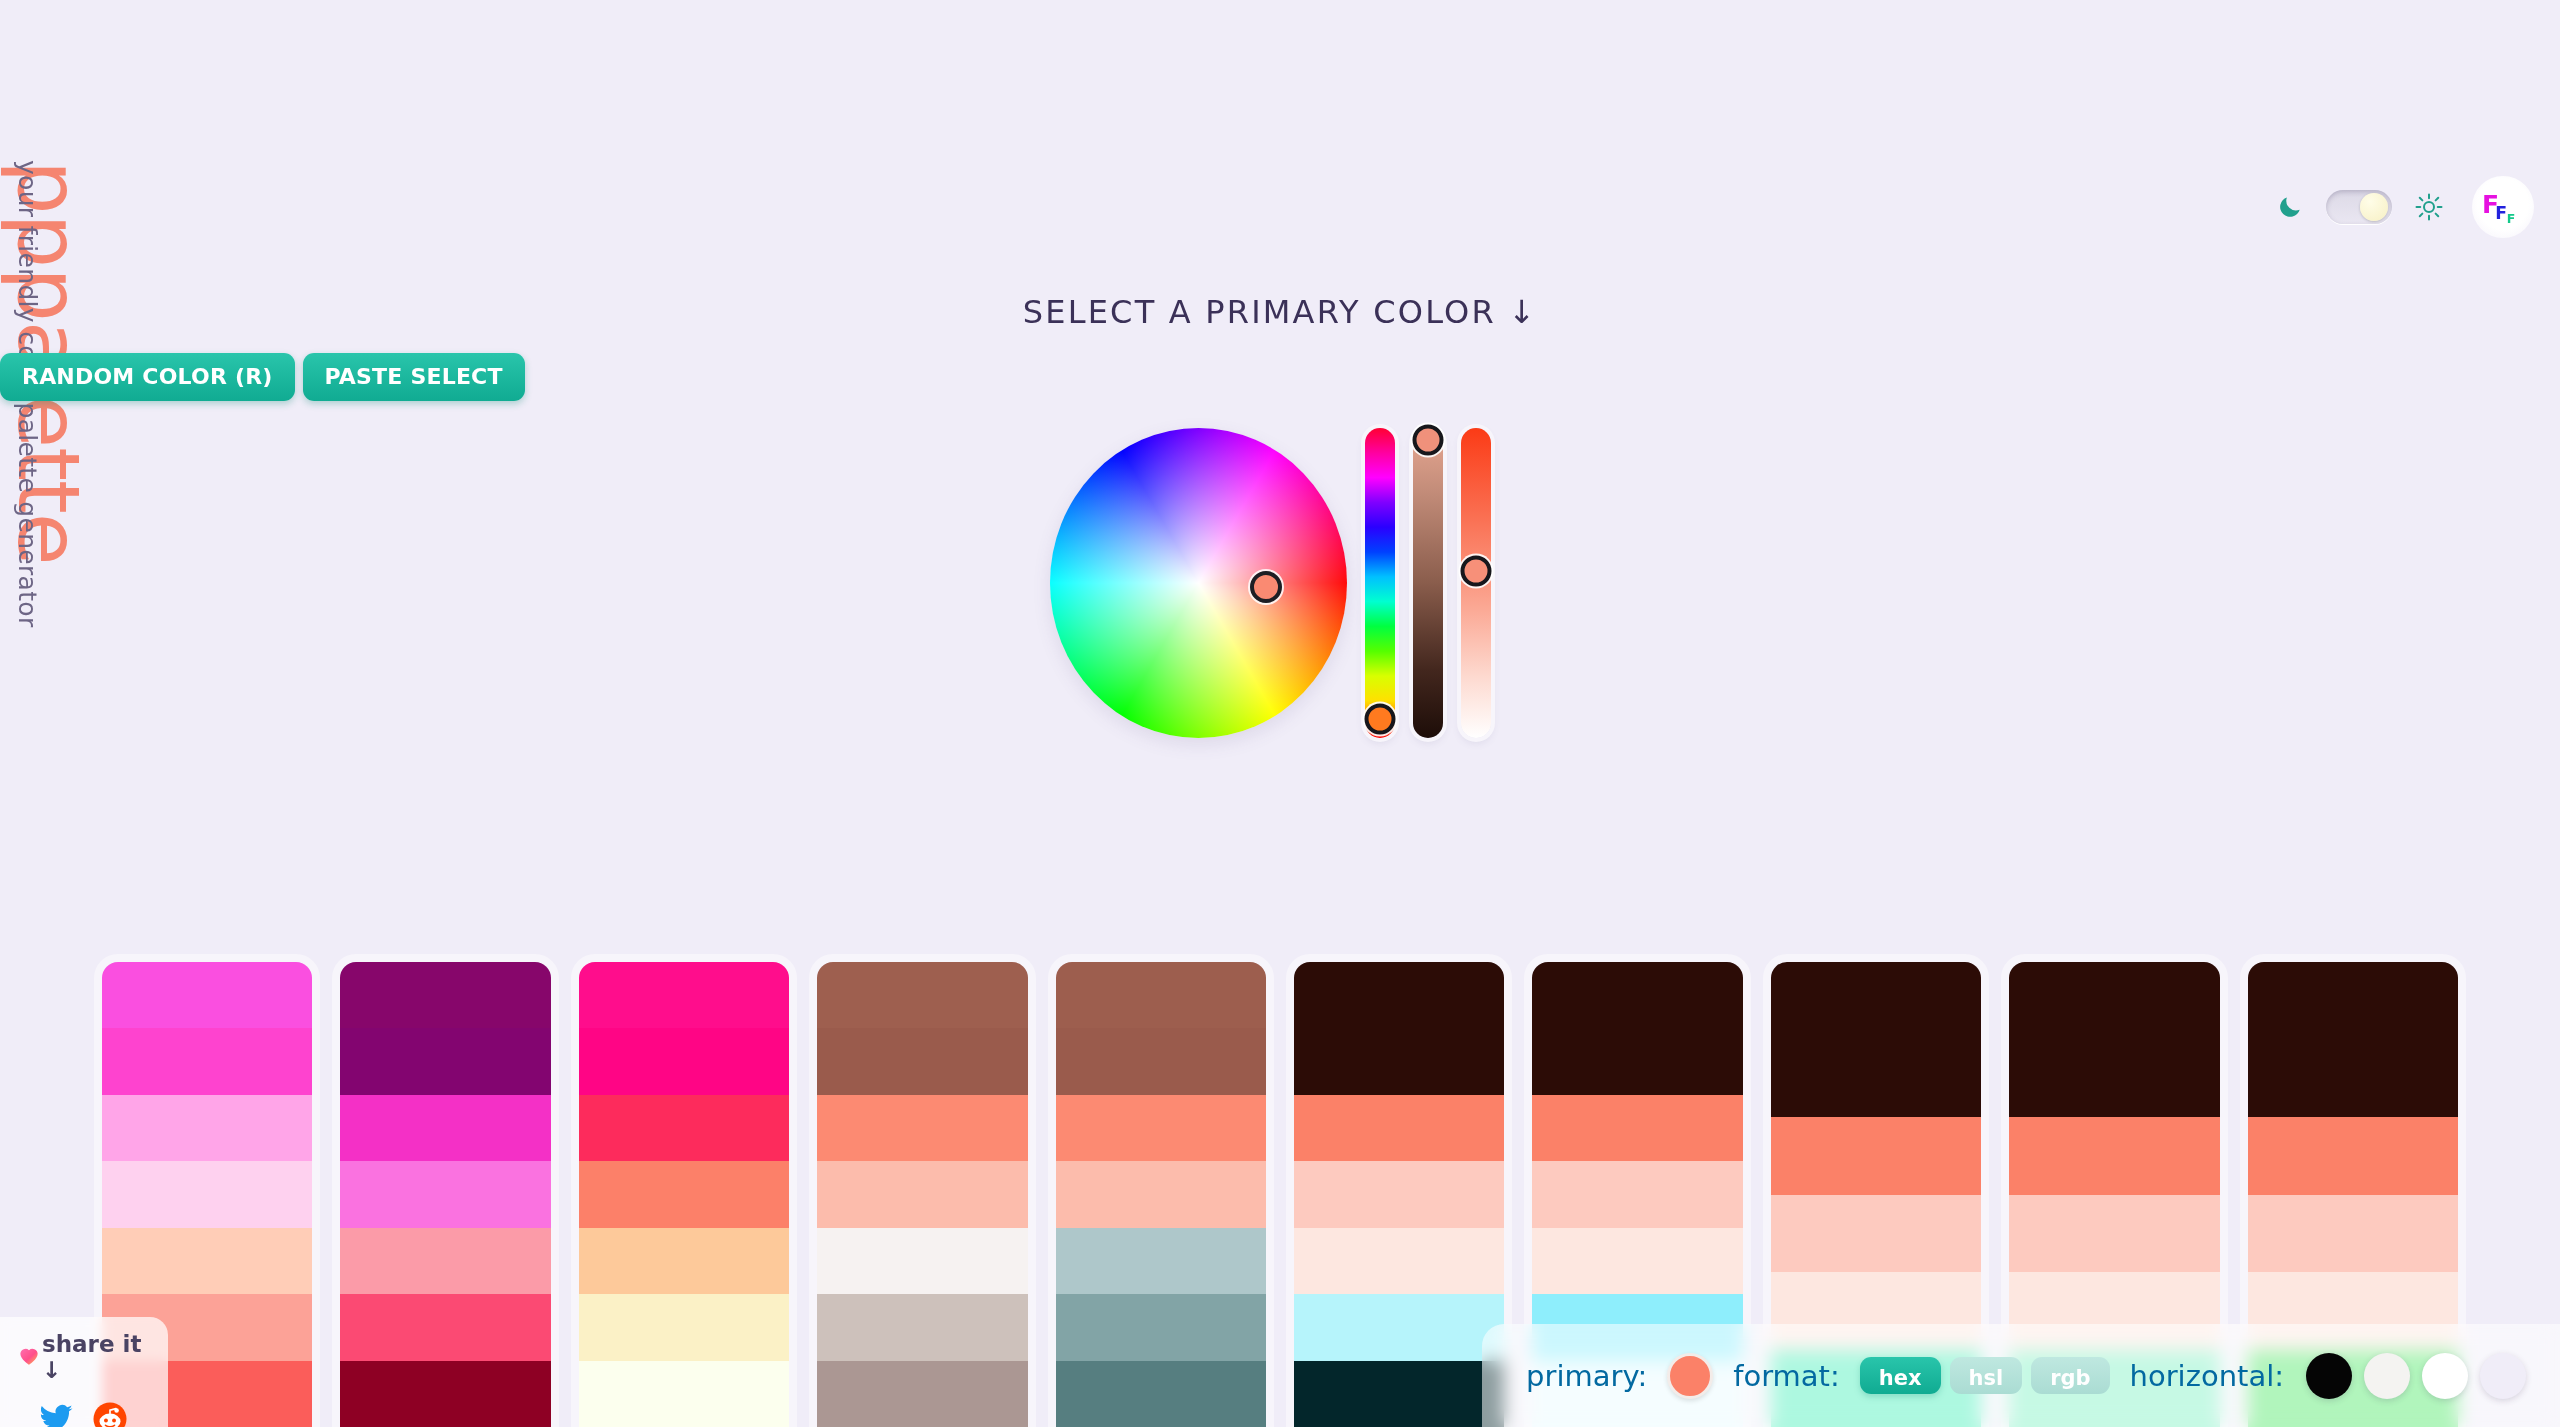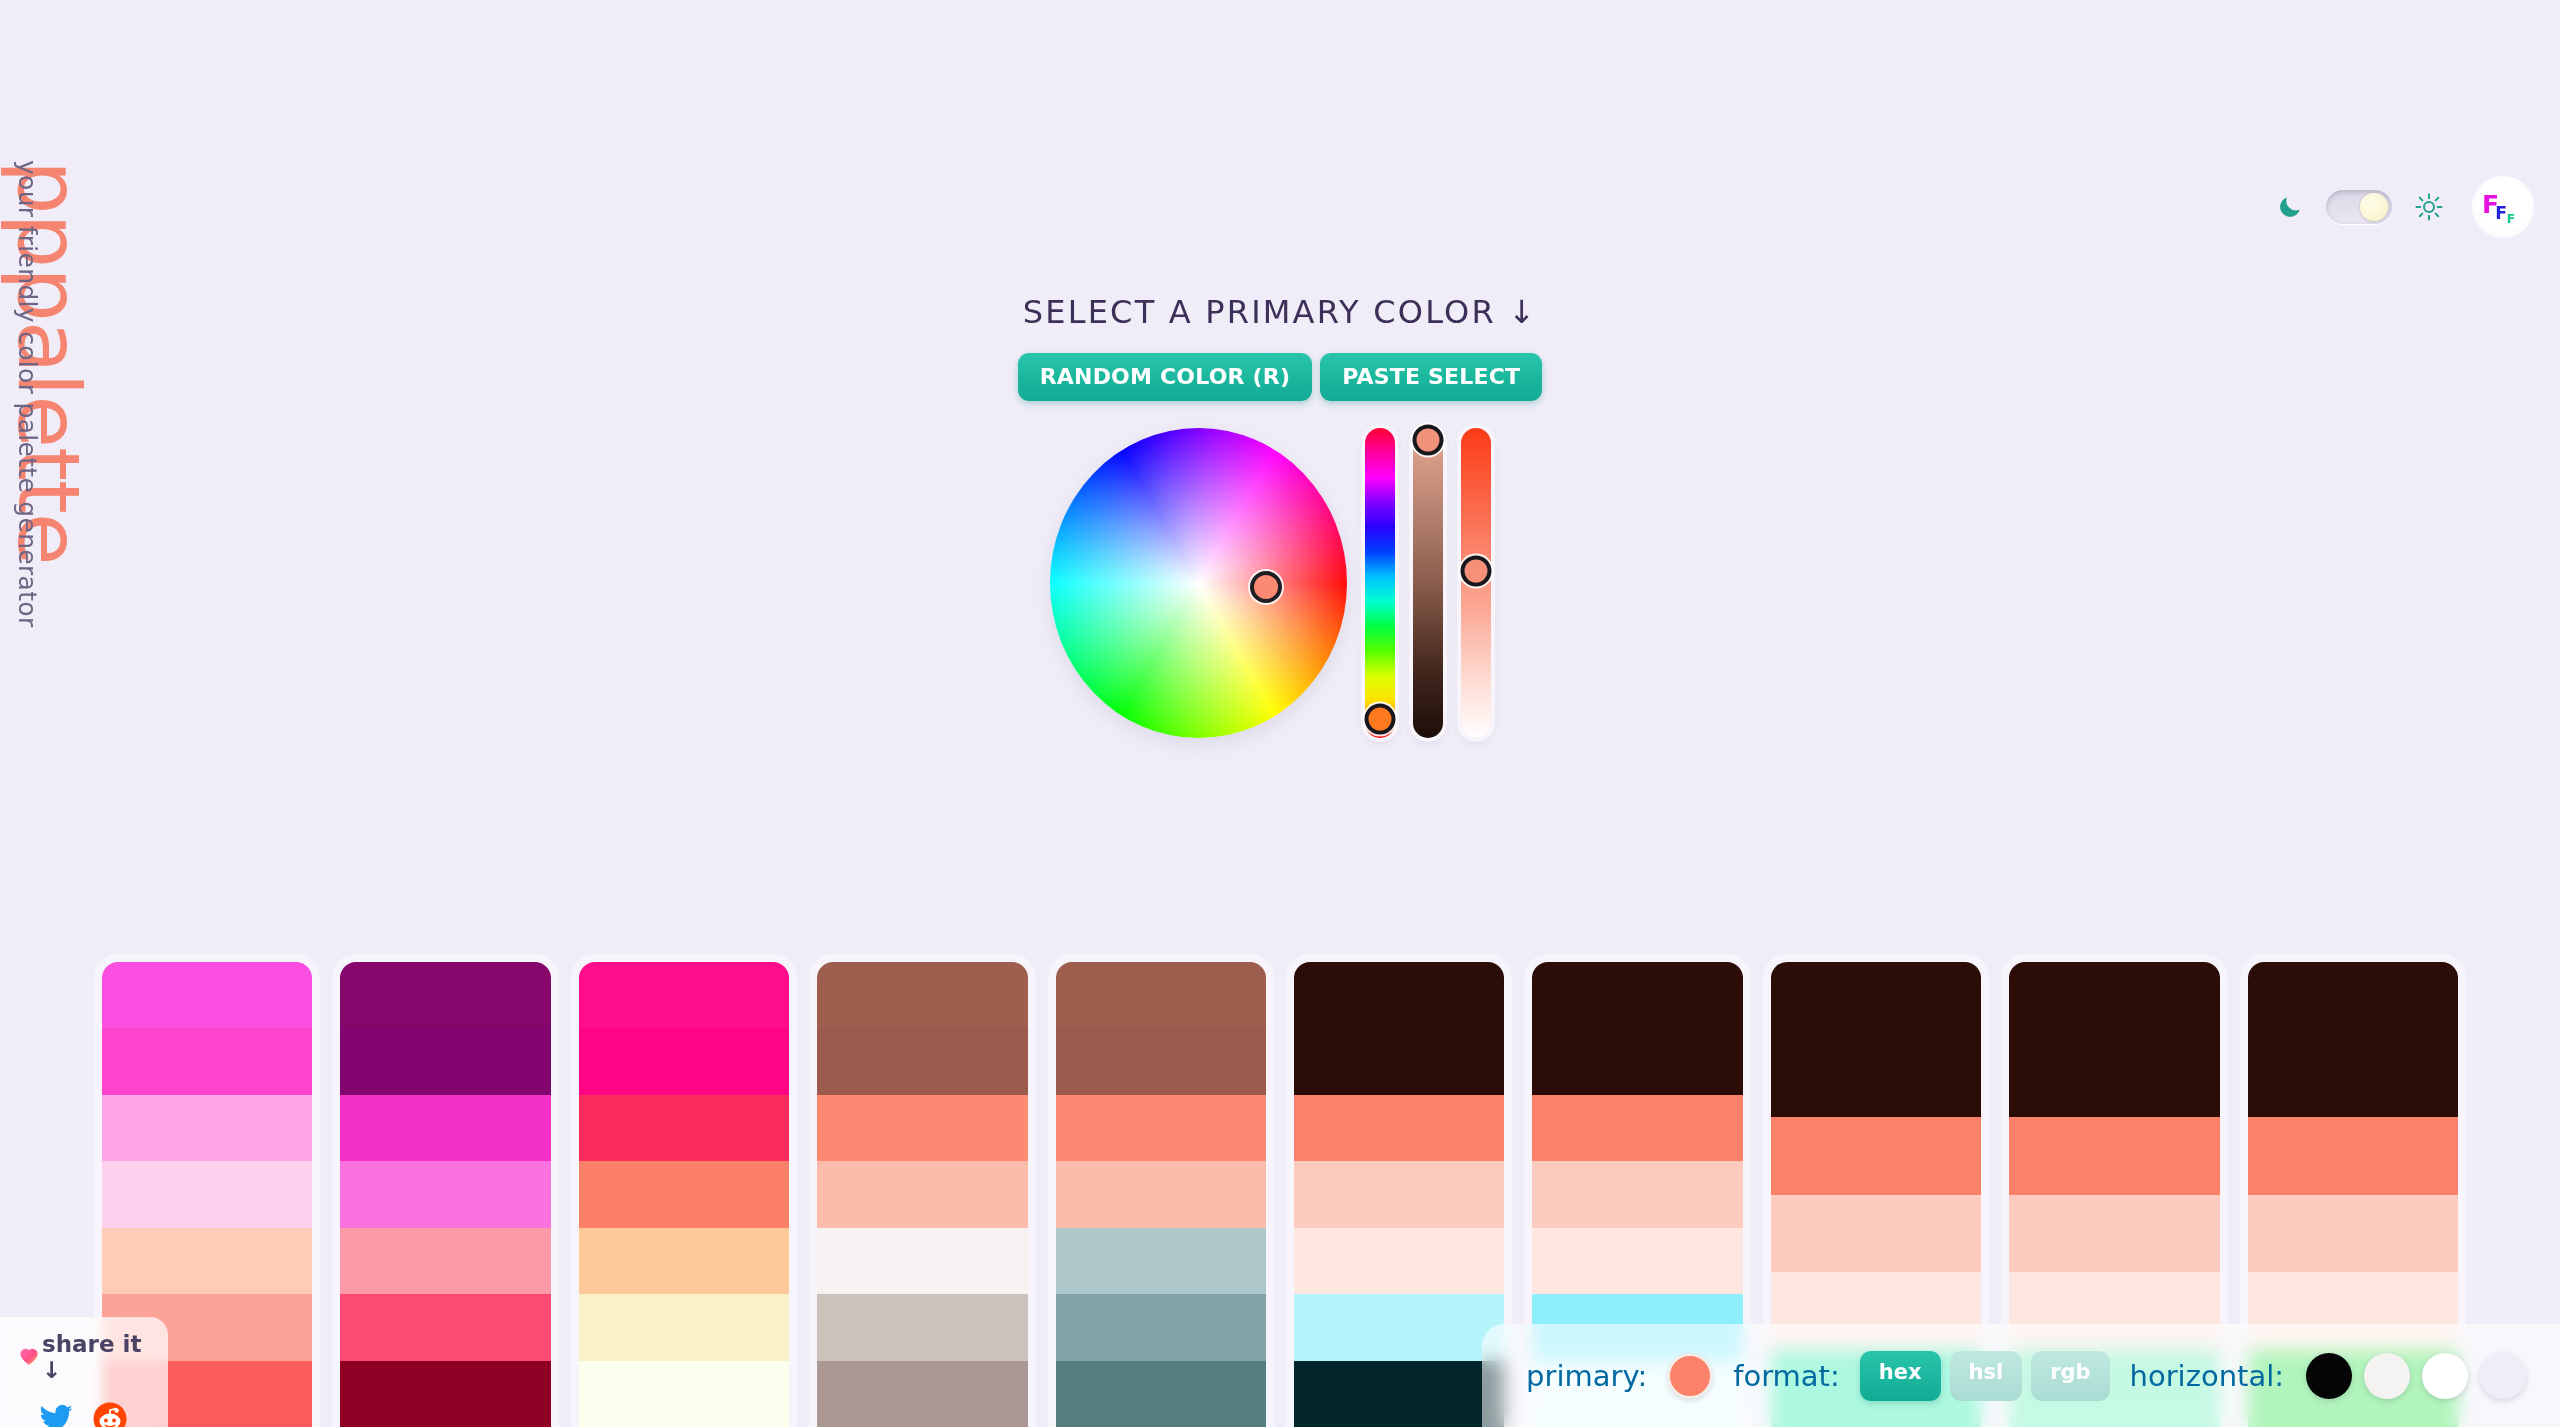--- a/index.html
+++ b/index.html
@@ -72,21 +72,21 @@
   .section-head {
     position: absolute; left: 0; right: 0;
     text-align: center;
     font-size: 32px; letter-spacing: 2.2px;
     color: #3b3158; font-weight: 400;
     font-family: "DejaVu Sans", sans-serif;
   }
   #picker-head { top: 293px; }
   #palettes-head { top: 818px; }
 
-  .btn-row { position: absolute; left:0; right:0; display:flex; justify-content:center; gap: 8px; }
+  .btn-row { position: absolute; left:0; right:0; display:flex; gap: 8px; }
   #picker-buttons { top: 353px; }
   .pill {
     border: none; cursor: pointer;
     font-family: "DejaVu Sans", sans-serif;
     font-weight: 700;
     color: #ffffff;
     border-radius: 11px;
     padding: 11px 22px 12px;
     font-size: 22px;
     letter-spacing: 0.2px;
@@ -188,21 +188,21 @@
   .tb-label { font-size: 29px; color: #0369a1; font-family:"DejaVu Sans",sans-serif; }
   .primary-swatch {
     width: 46px; height: 46px; border-radius: 50%;
     background: #fb8168; border: 3px solid #f3ece9;
     box-shadow: 0 2px 5px rgba(0,0,0,.12); cursor: pointer;
   }
   .fmt-group { display: flex; gap: 9px; }
   .fmt {
     border: none; cursor: pointer; color: #fff; font-weight: 700;
     font-family: "DejaVu Sans", sans-serif;
-    font-size: 21px; padding: 9px 19px 17px; border-radius: 11px;
+    font-size: 21px; padding: 9px 19px 4px; border-radius: 11px;
     background: linear-gradient(180deg,#29c5ab,#10ab92);
     box-shadow: 0 3px 6px rgba(20,140,120,.25);
   }
   .fmt.off { background: linear-gradient(180deg,#bfe8e0,#aadcd3); box-shadow:none; }
   .bg-group { display: flex; gap: 12px; margin-left: 2px; }
   .bg-dot {
     width: 46px; height: 46px; border-radius: 50%;
     cursor: pointer; box-shadow: 0 2px 6px rgba(60,50,90,.18);
   }
 </style>

